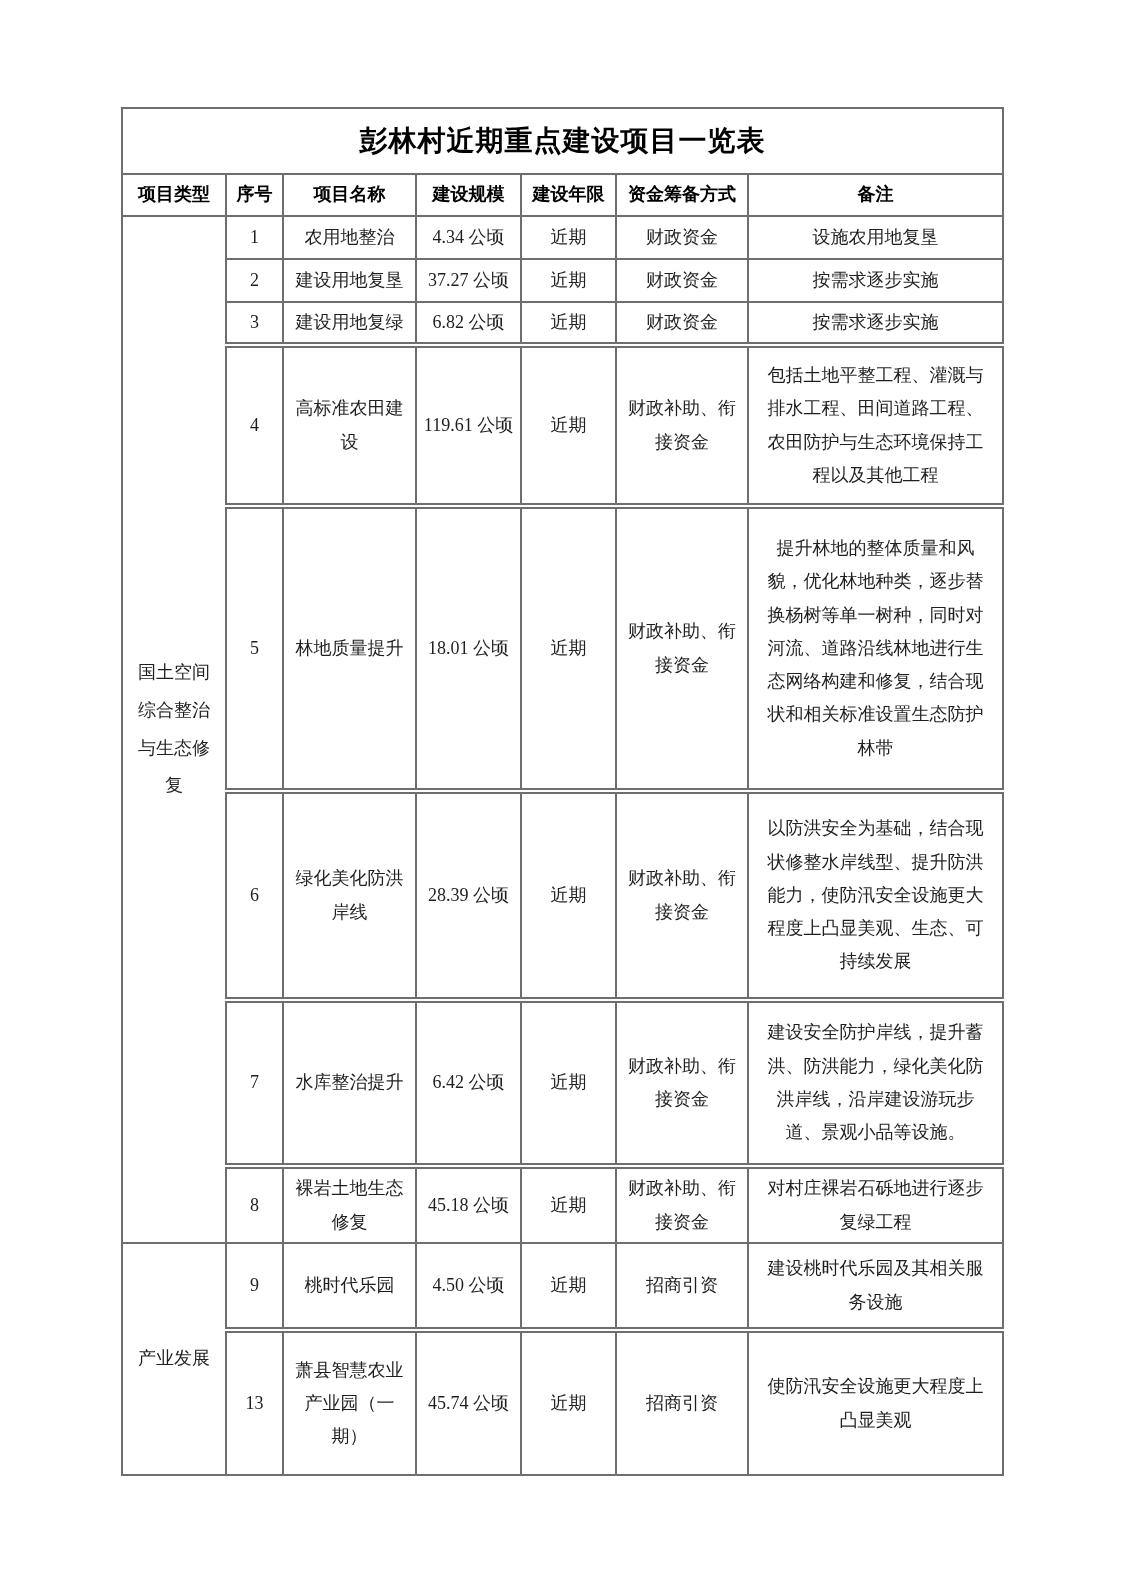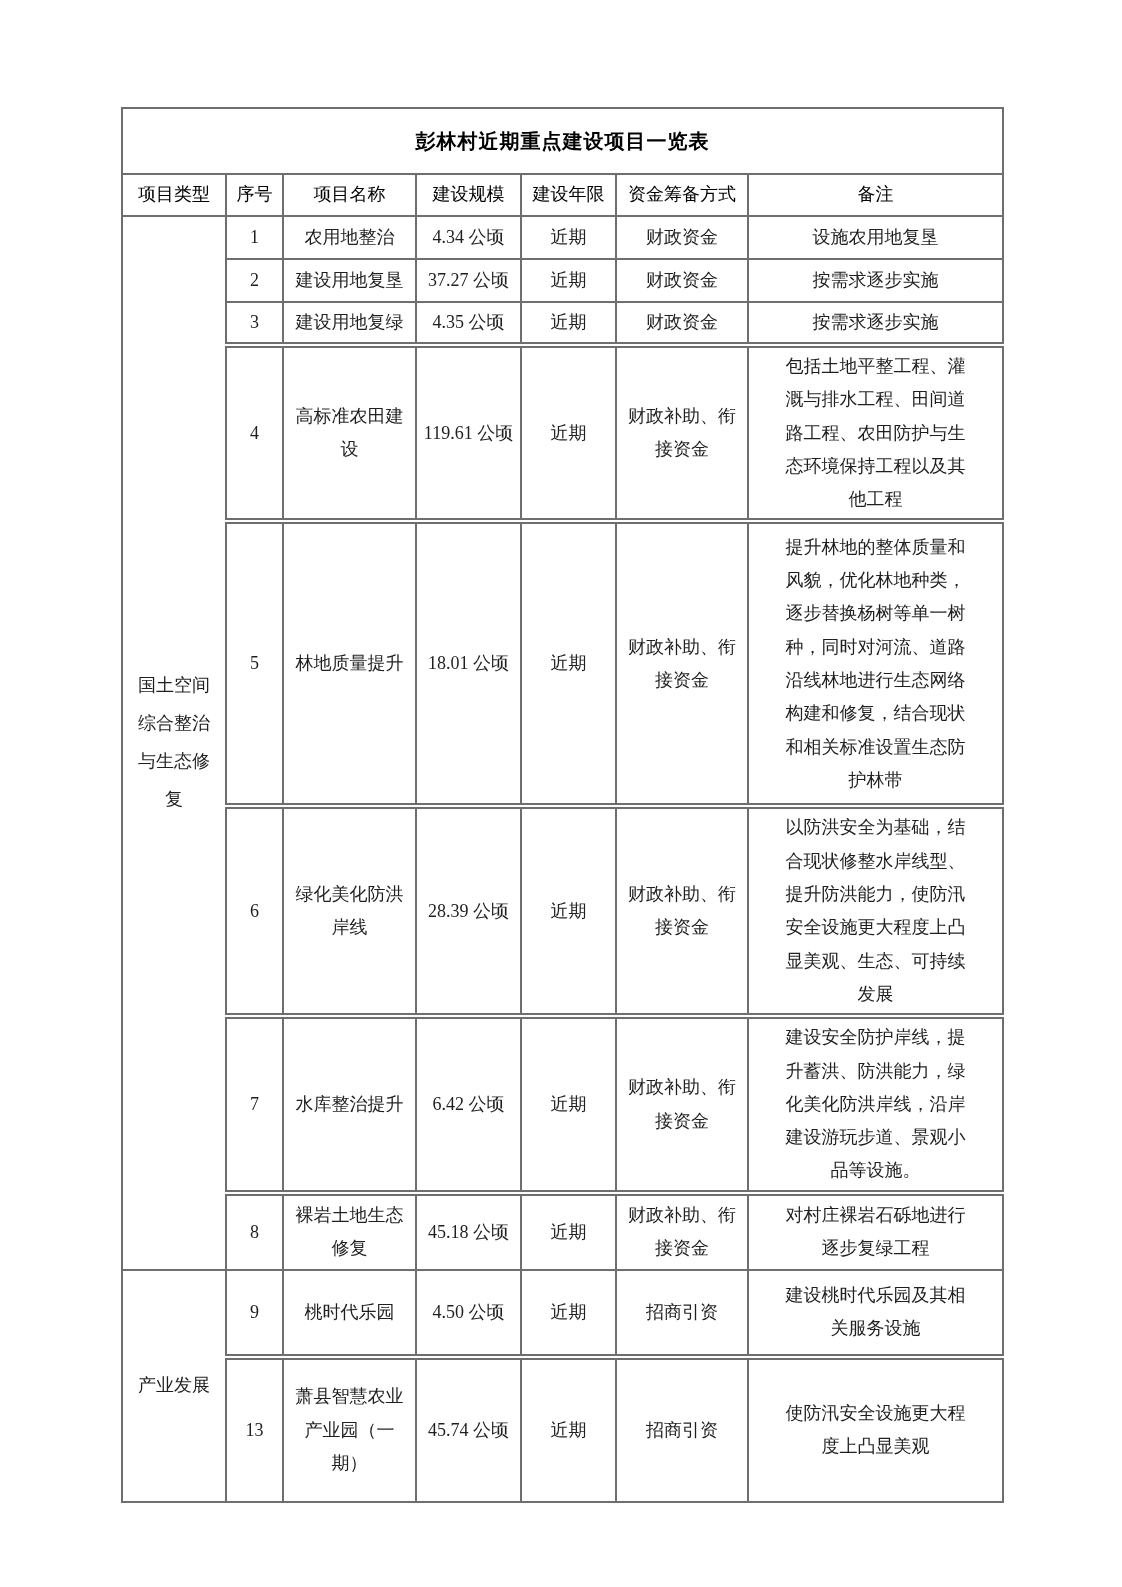--- a/index.html
+++ b/index.html
@@ -29,34 +29,34 @@
     padding: 2px 6px;
     font-size: 18px;
     font-weight: normal;
     line-height: 1.85;
     word-break: break-word;
   }
   td.title-cell {
     height: 66px;
     font-family: "Liberation Sans", "DejaVu Sans", sans-serif;
     font-weight: bold;
-    font-size: 20px;
+    font-size: 28px;
     color: #000000;
     letter-spacing: 1px;
   }
   tr.head-row th {
     height: 42px;
     font-family: "Liberation Sans", "DejaVu Sans", sans-serif;
-    font-weight: normal;
+    font-weight: bold;
     font-size: 18px;
     color: #000000;
     line-height: 1.2;
   }
   td.cat-cell { padding: 6px 12px; line-height: 2.1; }
-  td.cell-note { padding: 2px 28px; }
+  td.cell-note { padding: 2px 12px; }
   tr.dbl td { border-top: 6px double #6e6e6e; }
 </style>
 </head>
 <body>
 
 <div class="page">
   <table class="tbl">
     <colgroup>
       <col style="width:104px">
         <col style="width:57px">
@@ -92,21 +92,21 @@
           <td class="cell-no">2</td>
           <td class="cell-name">建设用地复垦</td>
           <td class="cell-scale">37.27 公顷</td>
           <td class="cell-period">近期</td>
           <td class="cell-funding">财政资金</td>
           <td class="cell-note">按需求逐步实施</td>
         </tr>
         <tr style="height: 43px;">
           <td class="cell-no">3</td>
           <td class="cell-name">建设用地复绿</td>
-          <td class="cell-scale">4.35 公顷</td>
+          <td class="cell-scale">6.82 公顷</td>
           <td class="cell-period">近期</td>
           <td class="cell-funding">财政资金</td>
           <td class="cell-note">按需求逐步实施</td>
         </tr>
         <tr class="dbl" style="height: 161px;">
           <td class="cell-no">4</td>
           <td class="cell-name">高标准农田建设</td>
           <td class="cell-scale">119.61 公顷</td>
           <td class="cell-period">近期</td>
           <td class="cell-funding">财政补助、衔接资金</td>

